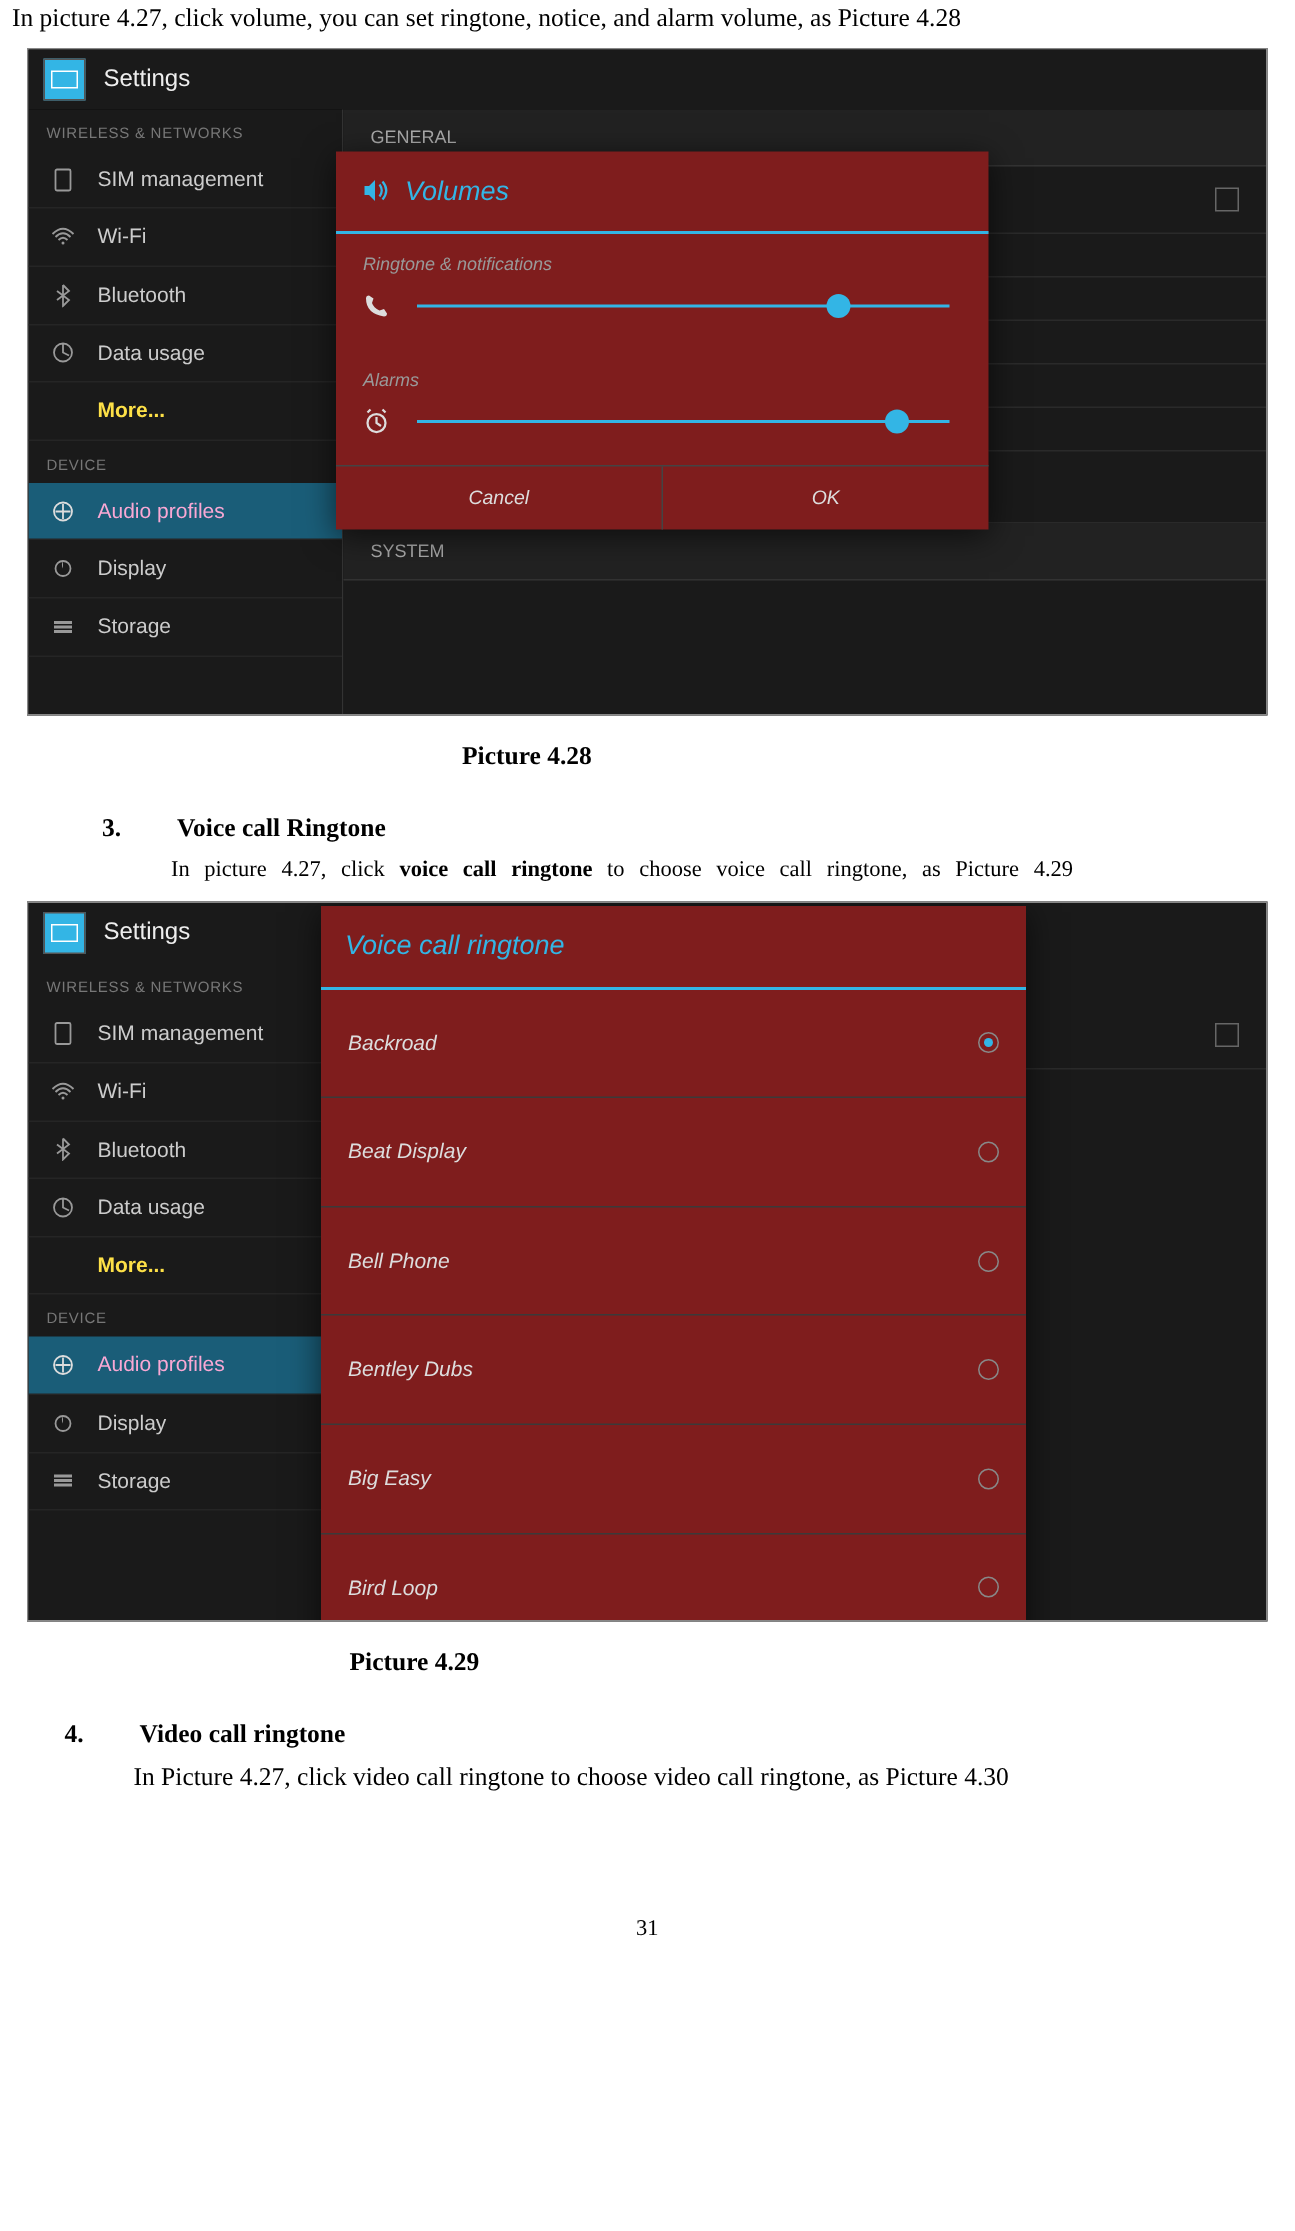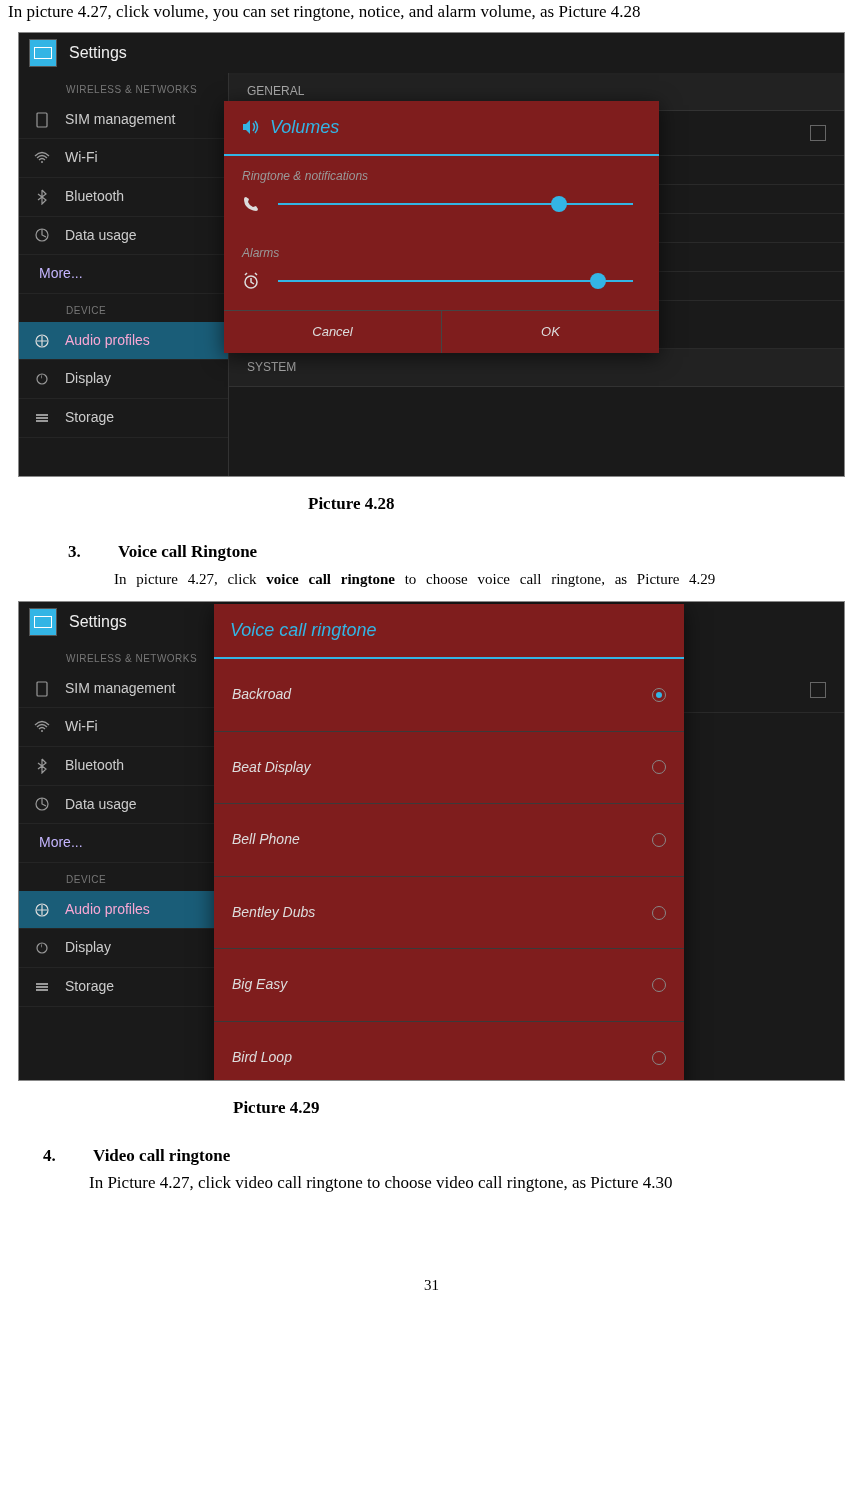--- a/index.html
+++ b/index.html
@@ -54,41 +54,40 @@
     
     .settings-body { display: flex; height: calc(100% - 40px); }
     .sidebar { width: 210px; background: #1a1a1a; border-right: 1px solid #333; }
     .main-panel { flex: 1; background: #1a1a1a; position: relative; }
     
     .section-header {
       font-size: 10px;
       color: #777;
       padding: 10px 12px 4px;
       letter-spacing: 0.5px;
-      margin-left: 35px;
     }
     .sidebar-item {
       display: flex;
       align-items: center;
       padding: 9px 14px;
       font-size: 14px;
       color: #ccc;
       border-bottom: 1px solid #252525;
     }
     .sidebar-item.active { background: #1a5d78; color: #f9a8d4; }
     .sidebar-item .si-icon {
       width: 18px;
       height: 18px;
       margin-right: 14px;
       color: #888;
       display: flex;
       align-items: center;
       justify-content: center;
     }
-    .sidebar-item.indent { padding-left: 20px; color: #c4b5fd; }
+    .sidebar-item.indent { padding-left: 46px; color: #fde047; font-weight: bold; }
     
     .main-header-row {
       background: #222;
       padding: 10px 18px;
       font-size: 12px;
       color: #aaa;
       border-bottom: 1px solid #333;
     }
     .main-item {
       padding: 14px 18px;

